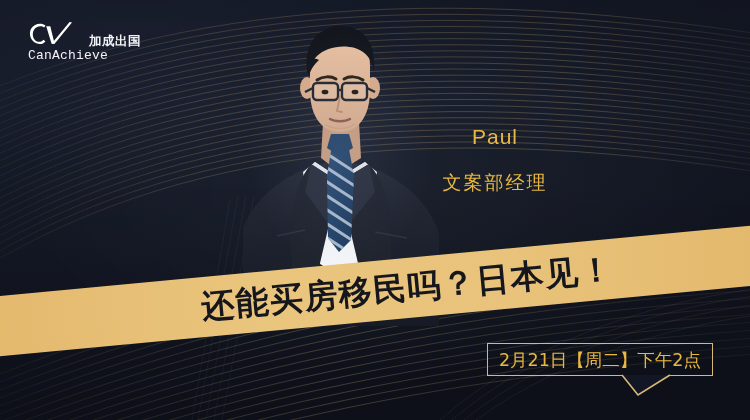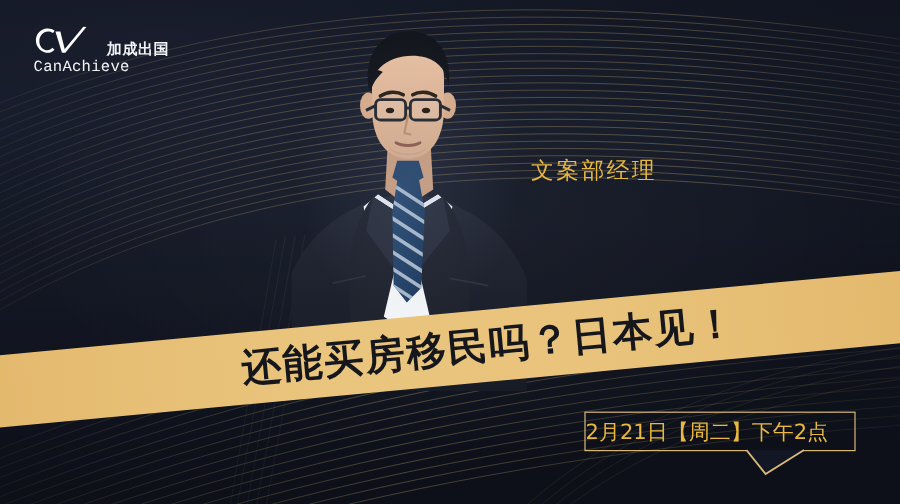--- a/index.html
+++ b/index.html
@@ -55,28 +55,28 @@
   .logo-bottom{
     font-family:Liberation Mono, monospace;
     font-size:13px;letter-spacing:0.2px;margin-top:1px;margin-left:1px;line-height:1;
   }
   
   .speaker{position:absolute;left:415px;top:124px;width:160px;text-align:center;}
   .speaker-name{
     color:#e8b840;font-size:21px;letter-spacing:1px;line-height:1.25;font-weight:400;
   }
   .speaker-title{
-    color:#e8b840;font-size:19px;letter-spacing:2px;line-height:1.45;margin-top:5px;
+    color:#e8b840;font-size:19px;letter-spacing:2px;line-height:1.45;margin-top:19px;
     font-family:"DejaVu Sans",sans-serif;
   }
   
   .date-badge{
     position:absolute;left:487px;top:343px;width:226px;height:33px;
     border:1.6px solid #d9b877;box-sizing:border-box;
-    display:flex;align-items:center;
+    display:flex;align-items:center;justify-content:center;
   }
   .date-badge-text{
     color:#e8b840;font-size:17.5px;letter-spacing:0px;white-space:nowrap;
     font-family:"DejaVu Sans",sans-serif;
   }
   .badge-tail{position:absolute;left:620px;top:374px;width:70px;height:24px;}
 </style>
 </head>
 <body>
 
@@ -278,20 +278,21 @@
                  C 6.0,17.7 4.6,11.8 6.9,7.9 C 9.2,4.0 14.4,3.2 17.2,5.6 Z" fill="#ffffff"></path>
         <path d="M19.2,4.2 L24.6,21.8 L27.6,21.8 L23.3,4.2 Z" fill="#ffffff"></path>
         <path d="M24.6,21.8 L27.6,21.8 L45.0,0.6 L42.6,0.0 Z" fill="#ffffff"></path>
       </svg>
       <span class="logo-cn">加成出国</span>
     </div>
     <div class="logo-bottom">CanAchieve</div>
   </div>
 
   <div class="speaker">
+    <div class="speaker-name">Paul</div>
     <div class="speaker-title">文案部经理</div>
   </div>
 
   <div class="date-badge">
     <span class="date-badge-text">2月21日【周二】下午2点</span>
   </div>
   <svg class="badge-tail" viewBox="0 0 70 24">
     <path d="M2,1 L50,1 L18,21 Z" fill="#131725"></path>
     <path d="M2,1 L18,21 L50,1" fill="none" stroke="#d9b877" stroke-width="1.6" stroke-linejoin="miter"></path>
   </svg>

